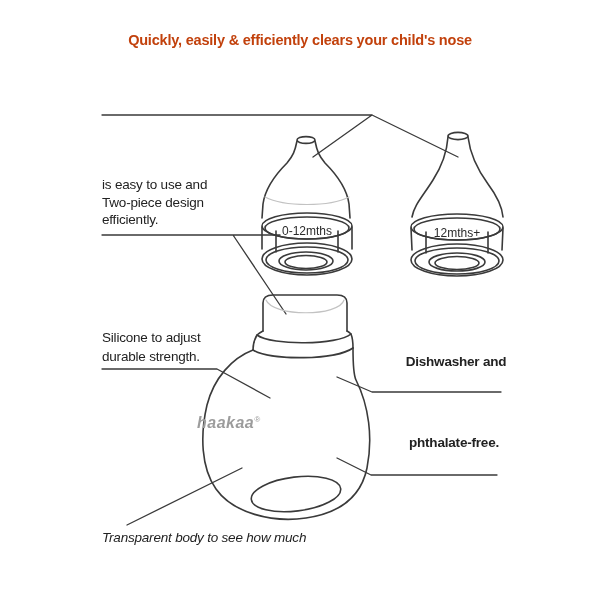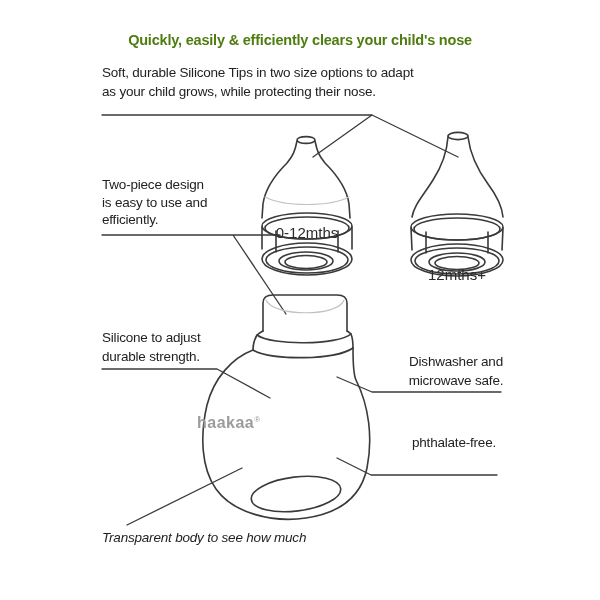--- a/index.html
+++ b/index.html
@@ -9,25 +9,25 @@
   html,body{margin:0;padding:0;}
   body{width:600px;height:600px;background:var(--background);
        font-family:"Liberation Sans","DejaVu Sans",sans-serif;color:var(--text);}
   .stage{position:relative;width:600px;height:600px;overflow:hidden;}
   svg{position:absolute;left:0;top:0;}
   .ln{fill:none;stroke:var(--line);stroke-width:1.6;stroke-linecap:round;stroke-linejoin:round;}
   .co{fill:none;stroke:var(--line);stroke-width:1.3;stroke-linecap:round;stroke-linejoin:round;}
   .lt{fill:none;stroke:var(--light-line);stroke-width:1.2;stroke-linecap:round;}
   .txt{position:absolute;font-size:13.5px;line-height:19px;letter-spacing:-0.2px;white-space:nowrap;}
   .title{position:absolute;left:0;top:32px;width:600px;text-align:center;
-         font-size:14.5px;font-weight:bold;letter-spacing:-0.2px;color:#4d7c0f;}
-  .ctr{text-align:center;white-space:nowrap;}
-  .tiplabel{position:absolute;font-size:15px;letter-spacing:0;color:#2b2b2b;text-align:center;width:64px;}
+         font-size:14.5px;font-weight:bold;letter-spacing:-0.2px;color:#c2410c;}
+  .ctr{text-align:center;white-space:nowrap;font-weight:bold;}
+  .tiplabel{position:absolute;font-size:12px;letter-spacing:0;color:#2b2b2b;text-align:center;width:64px;}
   .brand{position:absolute;left:197px;top:414px;font-size:16px;font-weight:bold;
-         color:var(--brand-gray);letter-spacing:0.5px;}
+         color:var(--brand-gray);letter-spacing:0.5px;font-style:italic;}
   .brand sup{font-size:8px;font-weight:normal;vertical-align:6px;letter-spacing:0;}
 </style>
 </head>
 <body>
 
 <div class="stage">
 
   <svg width="600" height="600" viewBox="0 0 600 600">
 
     <g>
@@ -74,47 +74,42 @@
       <path class="ln" d="M263 331 C261 332 258 334 257 335 C272 346 338 345 351 334 C350 333 349 332 347 331"></path>
       <path class="ln" d="M253 350 C272 361 336 360 353 348"></path>
       <path class="ln" d="M257 335 C254 340 253 345 253 350 M351 334 C353 339 353 343 353 348"></path>
       <path class="ln" d="M253 350 C232 358 214 378 207 405 C200 435 201 468 216 489 C233 513 272 523 306 518 C340 513 361 497 367 468 C373 438 369 406 356 380 C354 376 353 362 353 348"></path>
       <ellipse class="ln" cx="296" cy="494" rx="45" ry="17" transform="rotate(-7 296 494)"></ellipse>
     </g>
   </svg>
 
   <div class="title">Quickly, easily &amp; efficiently clears your child's nose</div>
 
-  <div class="txt" style="left:102px;top:63px;">
-    <div>Soft, durable Silicone Tips in two size options to adapt</div>
-    <div>as your child grows, while protecting their nose.</div>
-  </div>
 
   <div class="txt" style="left:102px;top:176px;line-height:17.5px;">
+    <div>is easy to use and</div>
     <div>Two-piece design</div>
-    <div>is easy to use and</div>
     <div>efficiently.</div>
   </div>
 
   <div class="txt" style="left:102px;top:328px;">
     <div>Silicone to adjust</div>
     <div>durable strength.</div>
   </div>
 
   <div class="txt ctr" style="left:391px;top:352px;width:130px;">
     <div>Dishwasher and</div>
-    <div>microwave safe.</div>
   </div>
 
   <div class="txt ctr" style="left:389px;top:433px;width:130px;">
     <div>phthalate-free.</div>
   </div>
 
   <div class="txt" style="left:102px;top:528px;font-style:italic;">
     <div>Transparent body to see how much</div>
   </div>
 
   <div class="tiplabel" style="left:275px;top:224px;">0-12mths</div>
-  <div class="tiplabel" style="left:425px;top:226px;margin-top:40px;">12mths+</div>
+  <div class="tiplabel" style="left:425px;top:226px;">12mths+</div>
 
   <div class="brand"><span>haakaa</span><sup>®</sup></div>
 
 </div>
 
 </body></html>

